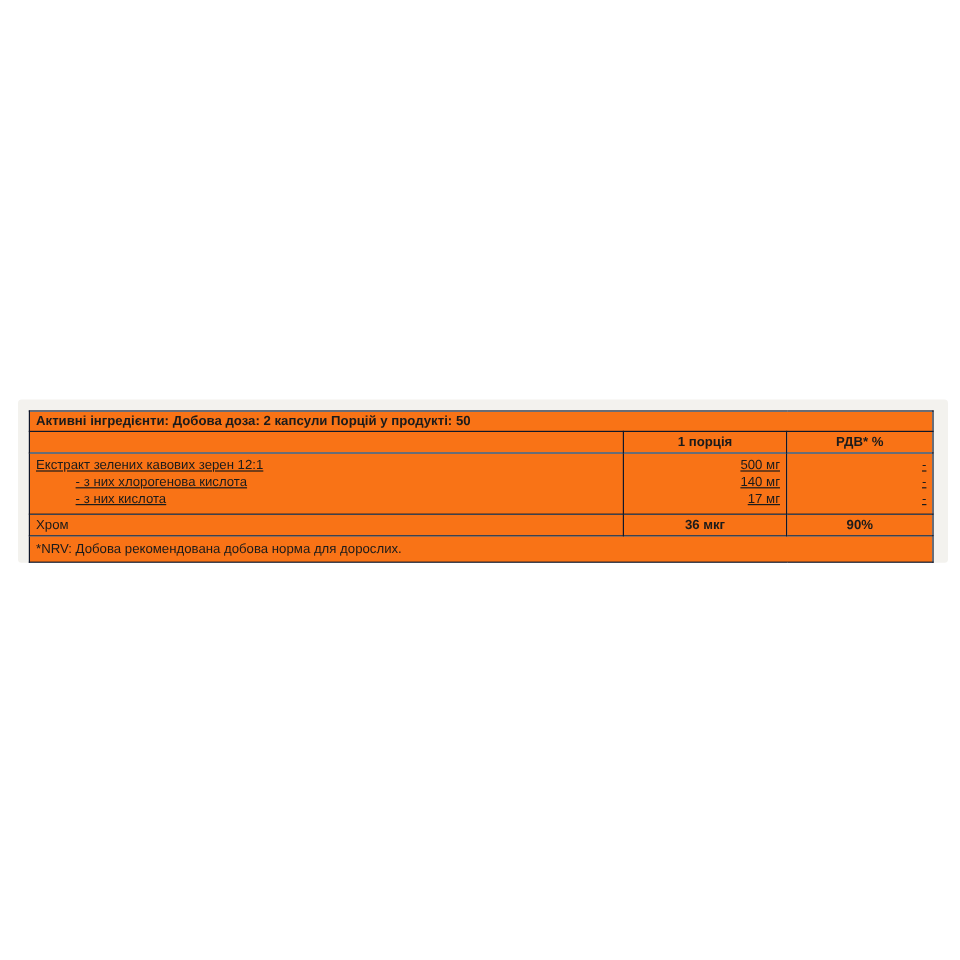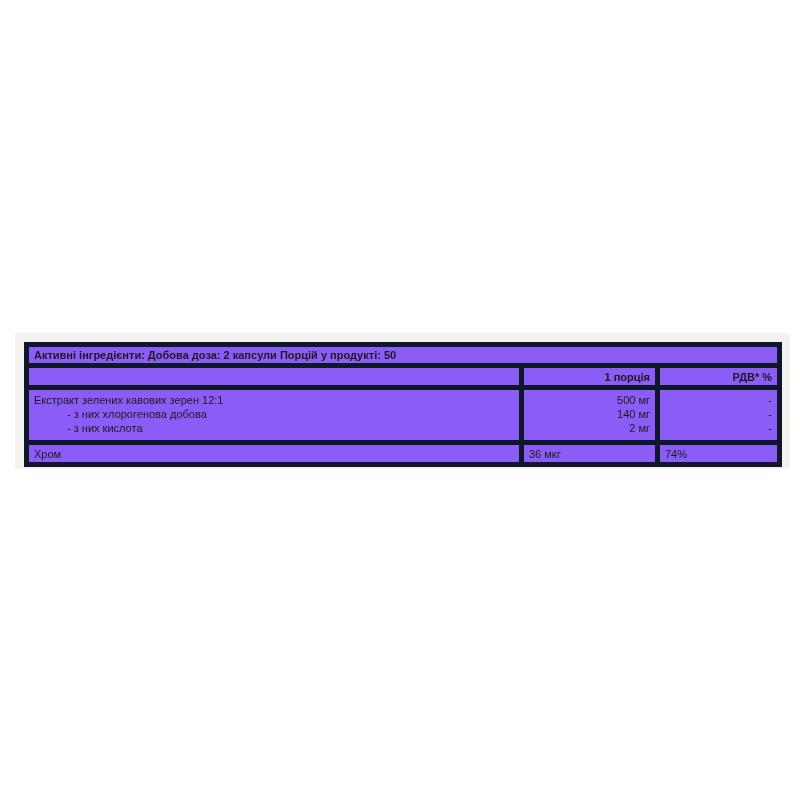--- a/index.html
+++ b/index.html
@@ -30,53 +30,54 @@
     padding: 9px;
   }
   table.facts {
     border-collapse: collapse;
     width: 753px;
     table-layout: fixed;
     font-size: 11px;
     color: #1b1b1b;
   }
   table.facts td {
-    border: 5px solid #0f172a;
+    border: 1px solid #0f172a;
     padding: 0 5px;
     vertical-align: middle;
-    background: #8b5cf6;
+    background: #f97316;
     overflow: hidden;
     white-space: nowrap;
   }
   col.c-name { width: 495px; }
   col.c-portion { width: 136px; }
   col.c-rdv { width: 122px; }
 
   tr.title-row td {
     height: 16px;
     font-weight: bold;
   }
   tr.colhead-row td {
     height: 17px;
     font-weight: bold;
-    text-align: right;
+    text-align: center;
   }
   tr.colhead-row td.first { text-align: left; }
 
   tr.data-row td {
     vertical-align: top;
     padding-top: 3px;
     padding-bottom: 5px;
+    text-decoration: underline;
   }
   tr.data-row .line { line-height: 14px; }
   tr.data-row td.num { text-align: right; margin-top: 22px; }
   tr.data-row td.name .sub { padding-left: 33px; }
 
   tr.data-row-single td { height: 17px; }
-  tr.data-row-single td.num { text-align: left; }
+  tr.data-row-single td.num { text-align: center; font-weight: bold; }
 
   tr.footnote-row td {
     height: 21px;
   }
 </style>
 </head>
 <body>
 
 <div class="page">
   <div class="card">
@@ -94,37 +95,40 @@
 
       <tr class="colhead-row">
         <td class="first"></td>
         <td>1 порція</td>
         <td>РДВ* %</td>
       </tr>
 
       <tr class="data-row">
         <td class="name">
           <div class="line">Екстракт зелених кавових зерен 12:1</div>
-          <div class="line sub">- з них хлорогенова добова</div>
+          <div class="line sub">- з них хлорогенова кислота</div>
           <div class="line sub">- з них кислота</div>
         </td>
         <td class="num">
           <div class="line">500 мг</div>
           <div class="line">140 мг</div>
-          <div class="line">2 мг</div>
+          <div class="line">17 мг</div>
         </td>
         <td class="num">
           <div class="line">-</div>
           <div class="line">-</div>
           <div class="line">-</div>
         </td>
       </tr>
 
       <tr class="data-row-single">
         <td>Хром</td>
         <td class="num">36 мкг</td>
-        <td class="num">74%</td>
+        <td class="num">90%</td>
       </tr>
 
+      <tr class="footnote-row">
+        <td colspan="3">*NRV: Добова рекомендована добова норма для дорослих.</td>
+      </tr>
     </tbody>
       </table>
   </div>
 </div>
 
 </body></html>

